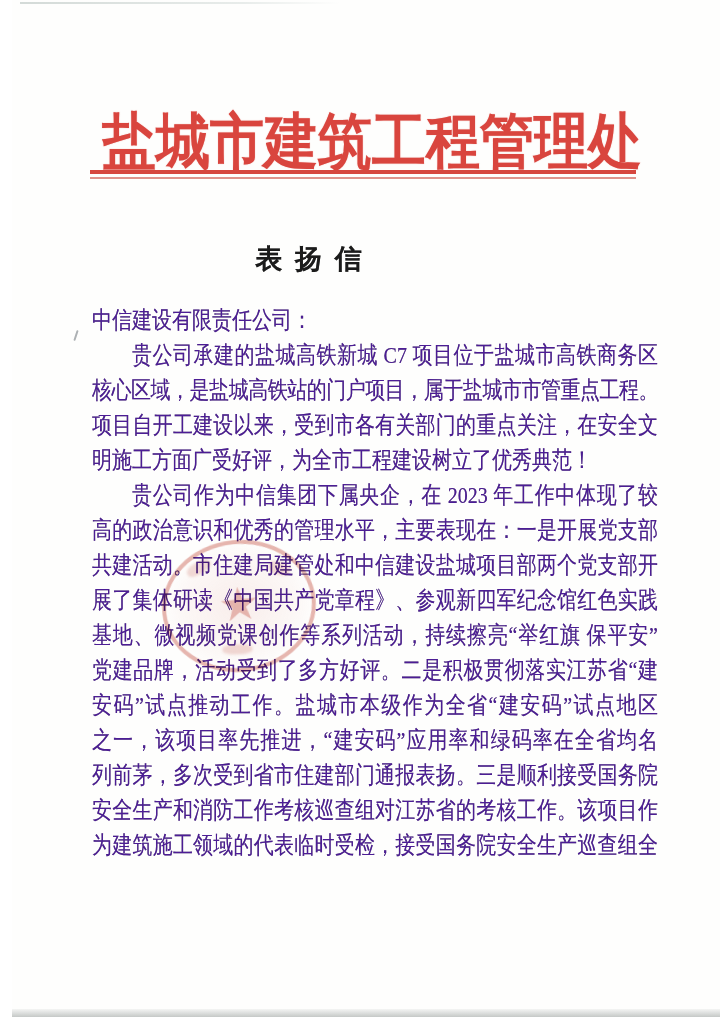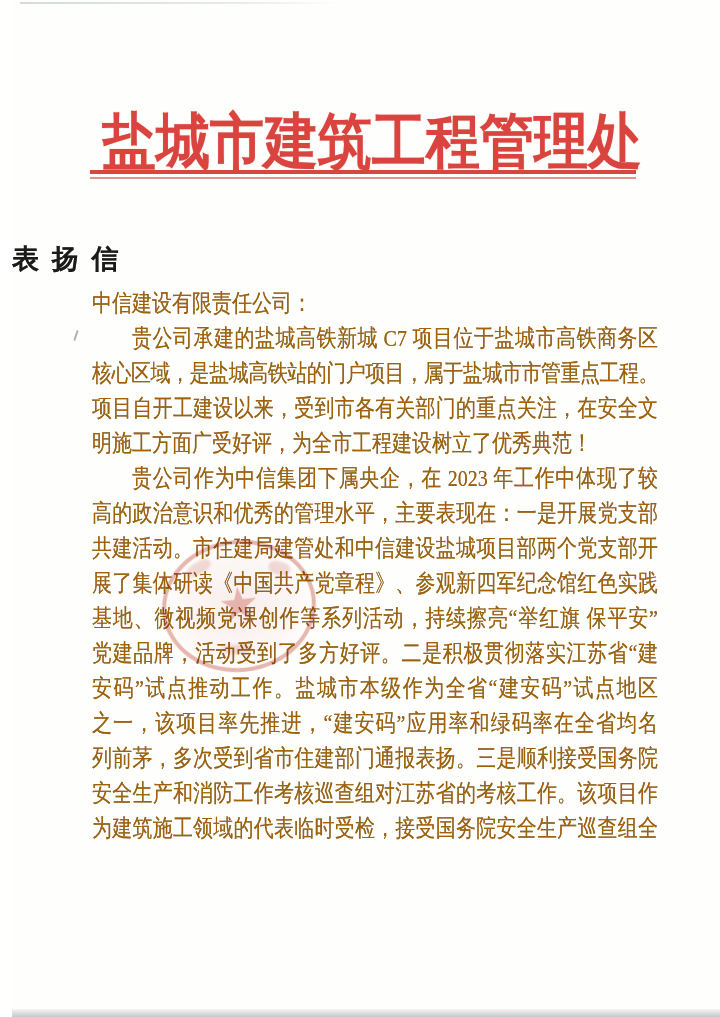--- a/index.html
+++ b/index.html
@@ -41,34 +41,34 @@
   
   .red-rule { position: absolute; top: 170px; left: 78px; width: 546px; }
   .rule-thick { height: 4px; background: #d6473f; }
   .rule-thin  { height: 2px; background: #df938c; margin-top: 3px; }
 
   
   .letter-title {
     position: absolute;
     top: 241px; left: 0;
     width: 596px;
-    text-align: left;
+    text-align: center;
     font-size: 27px;
     font-weight: 700;
     color: #1b1b1b;
     letter-spacing: 3px;
     text-shadow: 0 0 0.5px rgba(20,20,20,0.6);
   }
 
   
   .body-block {
     position: absolute;
-    top: 286px; left: 80px;
+    top: 303px; left: 80px;
     width: 566px;
-    color: #a16207;
+    color: #4c1d95;
   }
   .bline {
     height: 35px;
     line-height: 35px;
     font-size: 20px;
     transform: scaleY(1.2);
     transform-origin: center;
     text-shadow: 0 0 0.5px rgba(50,50,50,0.55);
     white-space: pre-wrap;
   }

